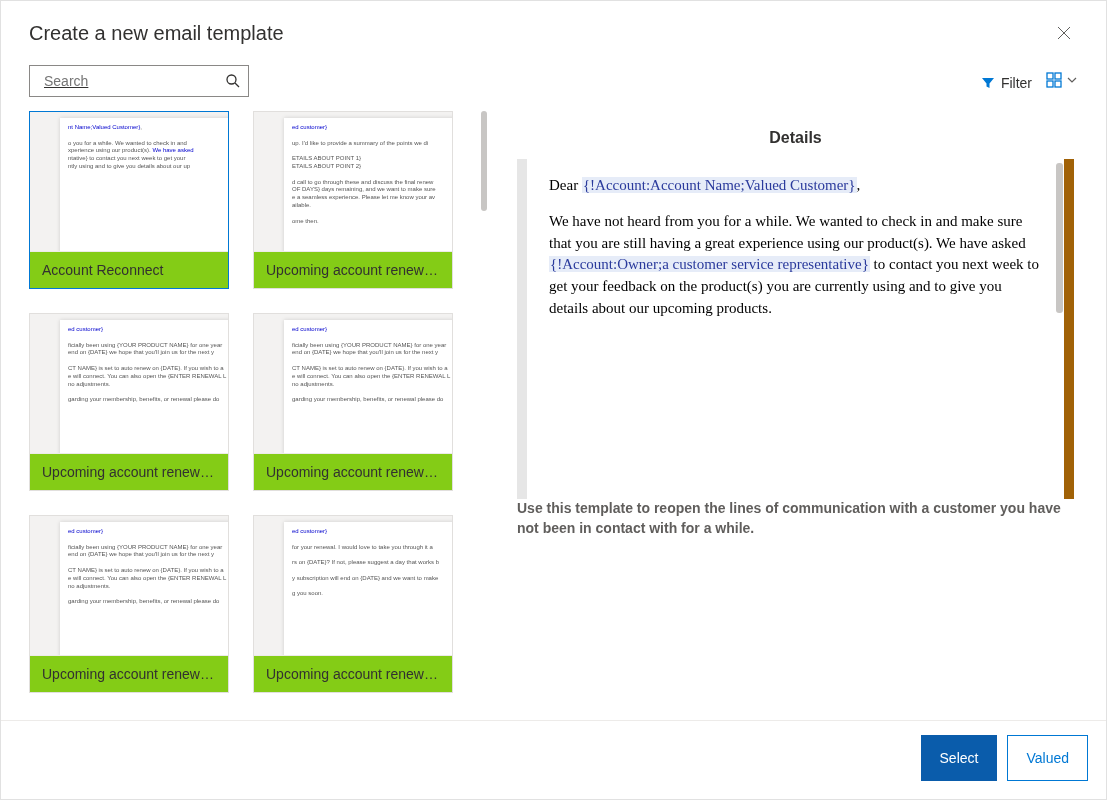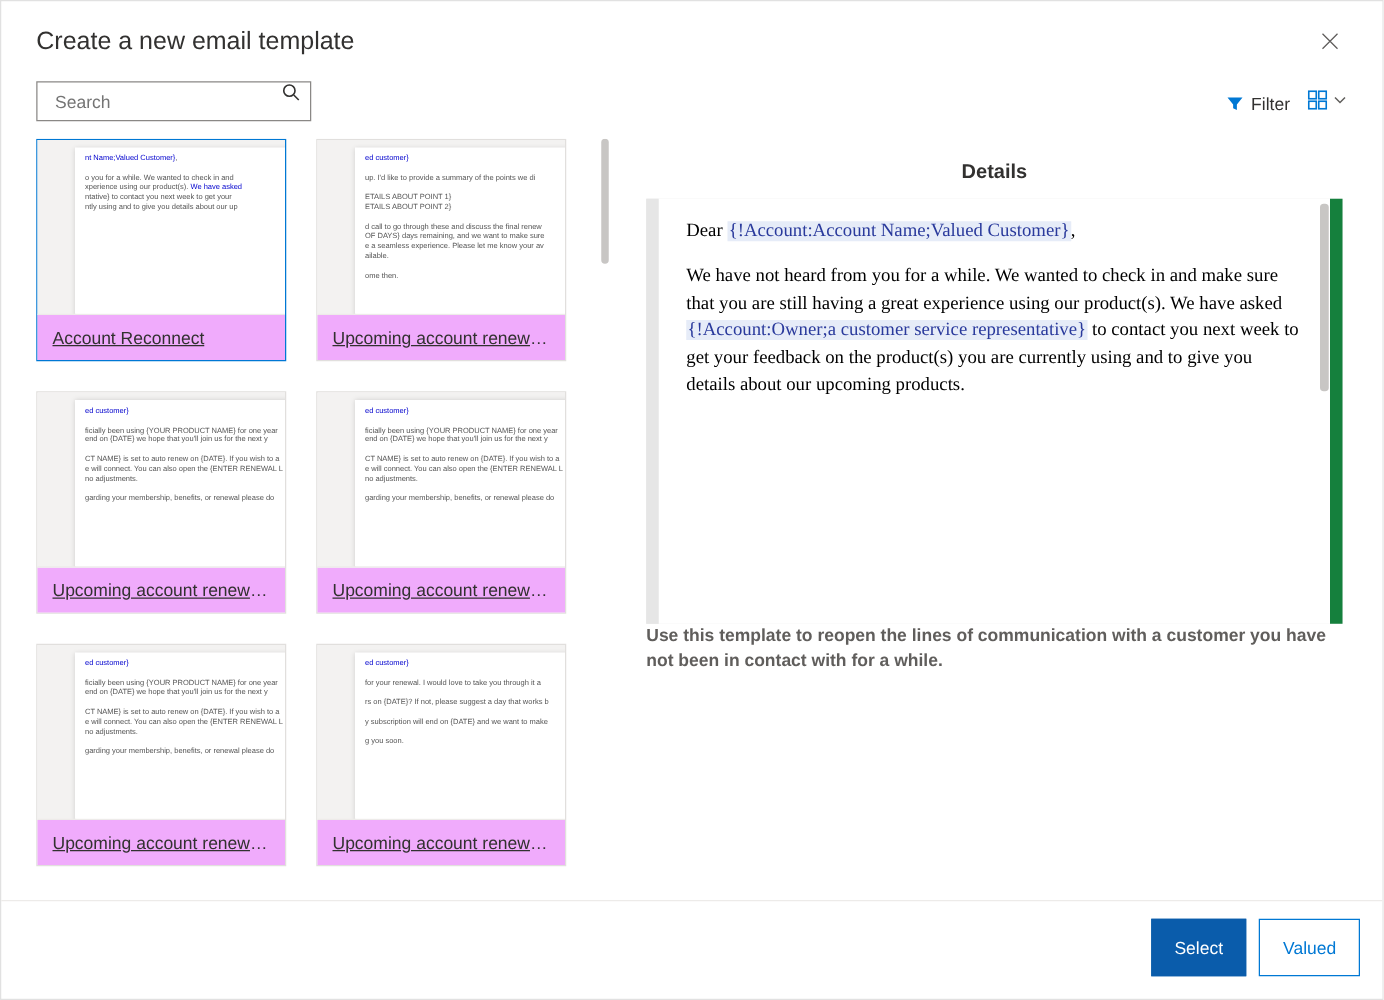--- a/index.html
+++ b/index.html
@@ -41,25 +41,27 @@
     color: #605e5c;
   }
   .toolbar {
     display: flex;
     align-items: center;
     justify-content: space-between;
     padding: 6px 28px 14px 28px;
   }
   .search-box {
     display: flex;
+    align-items: center;
     width: 220px;
     height: 32px;
     border: 1px solid #8a8886;
     background: #fff;
     padding: 0 8px 0 14px;
+    text-decoration: underline;
   }
   .search-input {
     flex: 1;
     border: none;
     outline: none;
     font-size: 14px;
     color: #605e5c;
     background: transparent;
   }
   .search-icon {
@@ -150,22 +152,21 @@
     overflow: hidden;
   }
   .thumb-page .hl { color: #0000cd; }
   .card-label {
     padding: 10px 12px;
     font-size: 14px;
     color: #323130;
     white-space: nowrap;
     overflow: hidden;
     text-overflow: ellipsis;
-    background: #f0abfc;
-    text-decoration: underline;
+    background: #84cc16;
   }
   .left-scrollbar {
     position: absolute;
     right: 6px;
     top: 0;
     width: 6px;
     height: 100px;
     background: #c8c6c4;
     border-radius: 3px;
   }
@@ -178,21 +179,21 @@
   }
   .details-title {
     font-size: 16px;
     font-weight: 600;
     margin-bottom: 12px;
     color: #323130;
     text-align: center;
   }
   .preview-box {
     border-left: 10px solid #e6e6e6;
-    border-right: 10px solid #15803d;
+    border-right: 10px solid #a16207;
     background: #e6e6e6;
     padding: 0;
     height: 340px;
     position: relative;
   }
   .preview-content {
     background: #fff;
     height: 100%;
     padding: 16px 22px;
     font-family: Georgia, "Times New Roman", serif;

